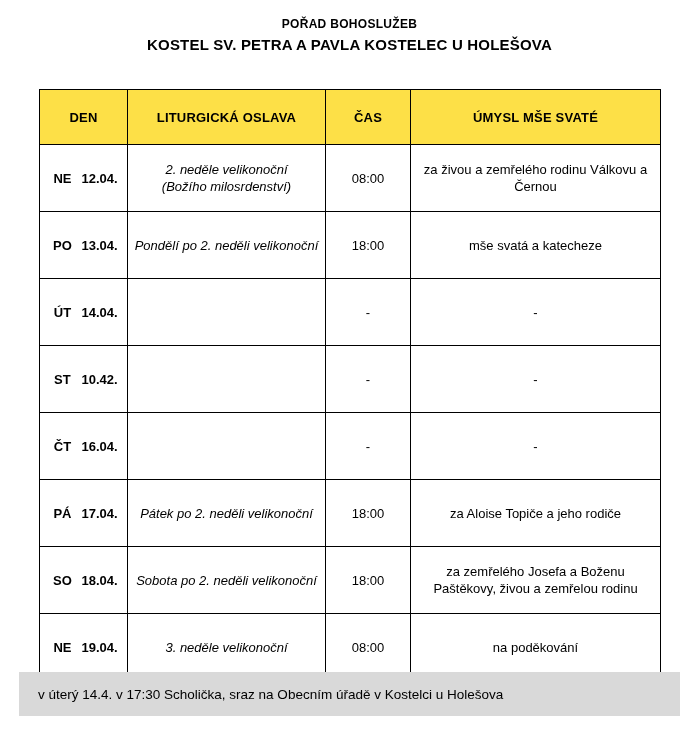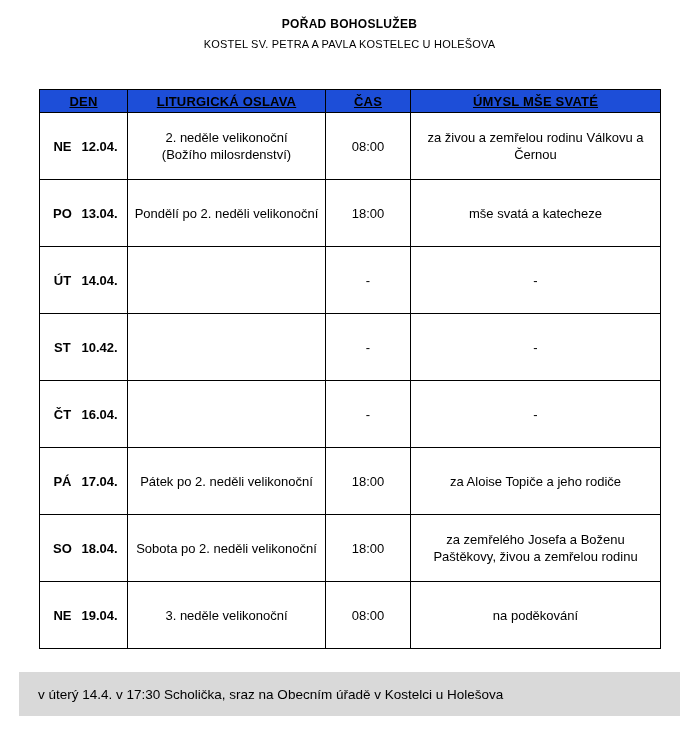--- a/index.html
+++ b/index.html
@@ -24,22 +24,22 @@
     text-align: center;
     padding-top: 14px;
   }
   .header .line1 {
     font-size: 12px;
     font-weight: bold;
     letter-spacing: 0.3px;
     line-height: 20px;
   }
   .header .line2 {
-    font-size: 11px;
-    font-weight: normal;
+    font-size: 15px;
+    font-weight: bold;
     letter-spacing: 0.2px;
     line-height: 21px;
     text-align: center;
   }
   .header .line3 {
     font-size: 13px;
     font-weight: normal;
     line-height: 20px;
     padding-top: 2px;
   }
@@ -53,28 +53,27 @@
   table.schedule {
     border-collapse: collapse;
     width: 621px;
     table-layout: fixed;
   }
   table.schedule th, table.schedule td {
     border: 1px solid #000000;
     vertical-align: middle;
   }
   table.schedule thead th {
-    background: #1d4ed8;
+    background: #fde047;
     font-size: 13px;
     font-weight: bold;
     text-align: center;
     height: 22px;
-    padding: 0;
+    padding: 16px;
     letter-spacing: 0.2px;
-    text-decoration: underline;
   }
   col.c-den { width: 88px; }
   col.c-lit { width: 198px; }
   col.c-cas { width: 85px; }
   col.c-umy { width: 250px; }
 
   table.schedule tbody td {
     height: 62px;
     padding: 2px 4px;
     font-size: 13px;
@@ -90,21 +89,21 @@
     margin-top: 20px;
   }
   td.day .dow {
     display: inline-block;
     min-width: 26px;
   }
   td.day .date {
     display: inline-block;
     padding-left: 6px;
   }
-  td.lit { font-size: 13px; }
+  td.lit { font-size: 13px; font-style: italic; }
   td.time { font-size: 13px; }
   td.intent { font-size: 13px; }
 
   .note {
     position: absolute;
     left: 19px;
     top: 672px;
     width: 661px;
     height: 44px;
     background: #d9d9d9;
@@ -139,21 +138,21 @@
           <th>LITURGICKÁ OSLAVA</th>
           <th>ČAS</th>
           <th>ÚMYSL MŠE SVATÉ</th>
         </tr>
       </thead>
       <tbody id="schedule-body">
           <tr>
             <td class="day"><span class="dow">NE</span><span class="date">12.04.</span></td>
             <td class="lit">2. neděle velikonoční<br>(Božího milosrdenství)</td>
             <td class="time">08:00</td>
-            <td class="intent">za živou a zemřelou rodinu Válkovu a Černou</td>
+            <td class="intent">za živou a zemřelého rodinu Válkovu a Černou</td>
           </tr>
           <tr>
             <td class="day"><span class="dow">PO</span><span class="date">13.04.</span></td>
             <td class="lit">Pondělí po 2. neděli velikonoční</td>
             <td class="time">18:00</td>
             <td class="intent">mše svatá a katecheze</td>
           </tr>
           <tr>
             <td class="day"><span class="dow">ÚT</span><span class="date">14.04.</span></td>
             <td class="lit"></td>

